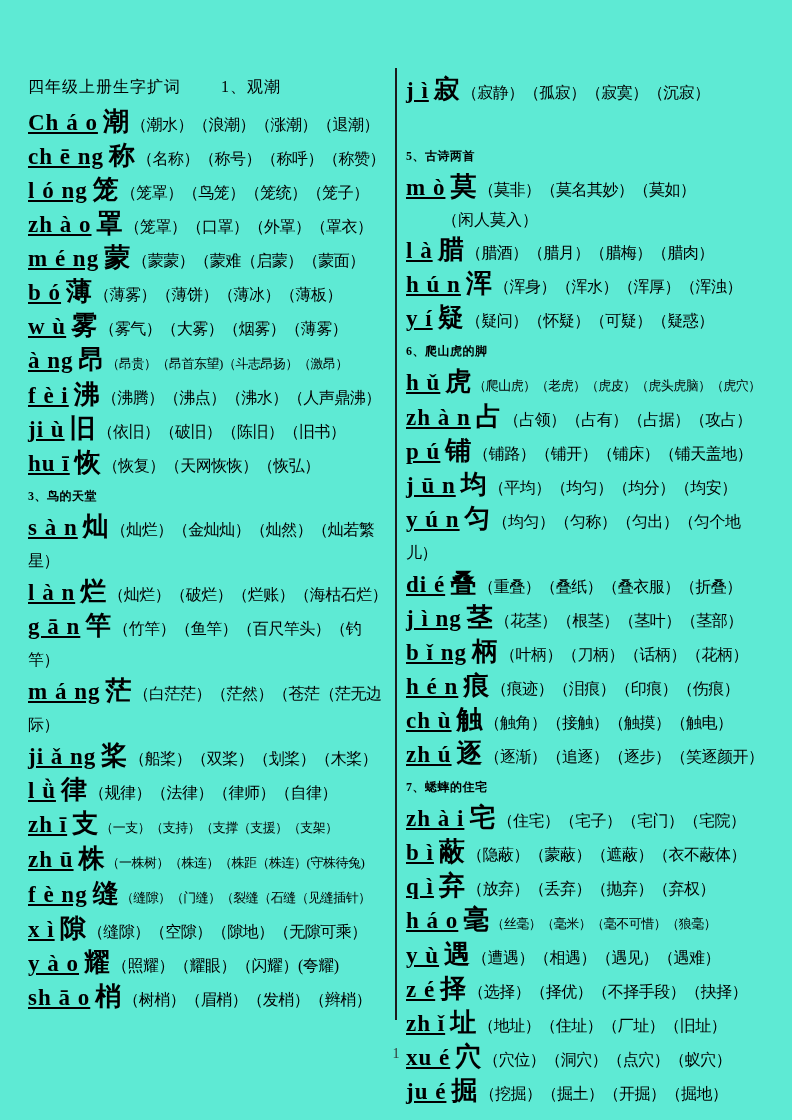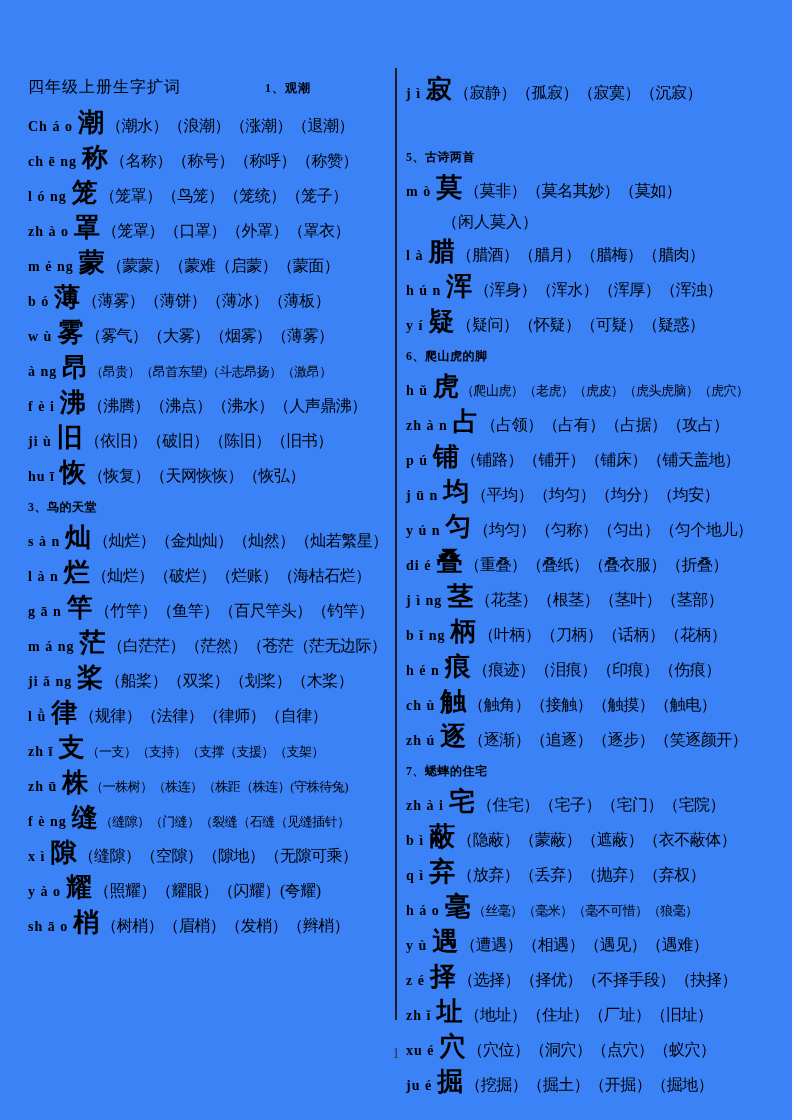--- a/index.html
+++ b/index.html
@@ -4,38 +4,39 @@
 <style>
   * { margin:0; padding:0; box-sizing:border-box; }
   html,body { background:#ffffff; }
   body {
     width:792px; height:1120px;
     position:relative;
     font-family:"Liberation Serif","DejaVu Serif",serif;
     color:#000;
     overflow:hidden;
   }
-  .page { position:absolute; inset:0; background:#3b82f6; }
+  .page { position:absolute; inset:0; background:#5eead4; }
   .column-divider {
     position:absolute; left:395px; top:68px;
     width:2px; height:952px; background:#1c1c1c;
   }
   .col { position:absolute; top:74px; }
   .col-left  { left:28px;  width:364px; }
   .col-right { left:406px; width:360px; }
 
   .title-line { display:flex; align-items:baseline; margin-bottom:6px; line-height:26px; }
   .doc-title { font-size:16px; letter-spacing:1px; }
-  .lesson-inline { font-weight:bold; font-size:12px; margin-left:84px; letter-spacing:1px; }
+  .lesson-inline { font-weight:normal; font-size:16px; margin-left:40px; letter-spacing:1px; }
 
   .entry { line-height:31px; }
   .pinyin {
-    font-weight:bold; font-size:14px;
+    font-weight:bold; font-size:23px;
     letter-spacing:1px; margin-right:5px;
     font-family:"Liberation Serif","DejaVu Serif",serif;
+    text-decoration:underline;
   }
   .hanzi { font-weight:bold; font-size:26px; margin-right:2px; }
   .words { font-size:16px; letter-spacing:-0.5px; }
   .words.small { font-size:13px; letter-spacing:-0.5px; }
 
   .heading { font-weight:bold; font-size:12px; line-height:30px; letter-spacing:0.5px; }
   .cont { font-size:16px; line-height:29px; padding-left:36px; }
   .spacer { height:33px; }
 
   .page-number {

